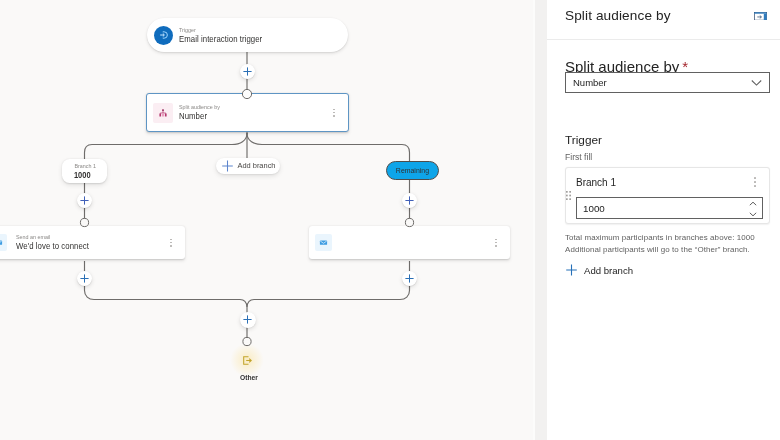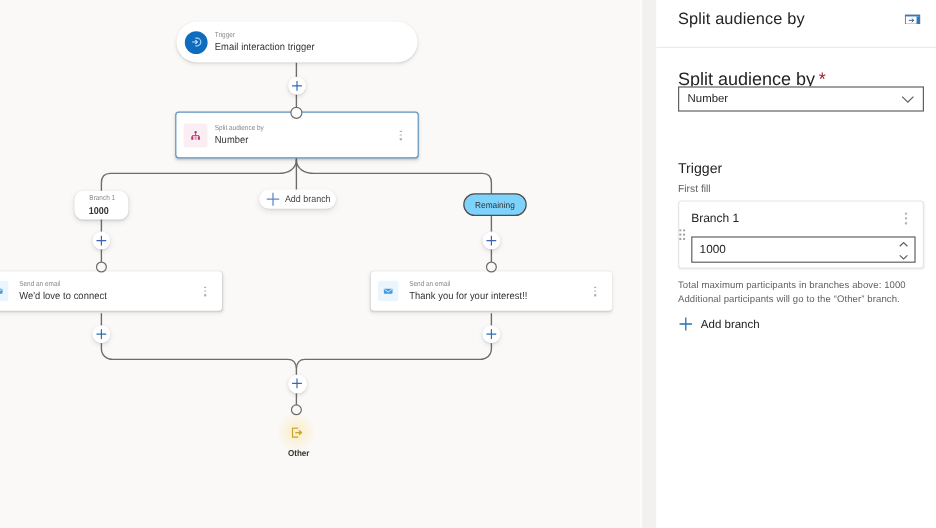--- a/index.html
+++ b/index.html
@@ -63,21 +63,21 @@
   .pill {
     position:absolute; background:#fff; border-radius:8px;
     box-shadow:0 0.5px 1.5px rgba(0,0,0,0.10), 0 2px 5px rgba(0,0,0,0.10);
     display:flex; flex-direction:column; align-items:center; justify-content:center;
   }
   #branch1pill { left:62px; top:158.5px; width:45px; height:24px; border-radius:7.5px;
      align-items:flex-start; padding-left:11px; }
   #branch1pill .plbl { font-size:6.1px; color:#8a8886; line-height:8px; transform:scaleX(0.88);}
   #branch1pill .pval { font-size:8.3px; color:#323130; font-weight:bold; line-height:10px; transform:scaleX(0.9);}
   #remainpill { left:386px; top:161px; width:53px; height:19px; border-radius:9.5px;
-    background:#7dd3fc; border:1px solid #4f4d4b; box-shadow:none;
+    background:#0ea5e9; border:1px solid #4f4d4b; box-shadow:none;
     font-size:7.3px; color:#323130; }
   #remainpill span { transform:scaleX(0.95); }
   #addbranchpill { left:216px; top:157.5px; width:64px; height:16.5px; border-radius:8.5px;
     flex-direction:row; gap:3px; font-size:8.0px; color:#484644; padding-left:3px; }
   #addbranchpill span { transform:scaleX(0.93); }
 
   .pluscircle { position:absolute; width:15px; height:15px; border-radius:50%;
     background:#fff; box-shadow:0 0.4px 1px rgba(0,0,0,0.12), 0 1.5px 4px rgba(0,0,0,0.12);
     display:flex; align-items:center; justify-content:center; }
 
@@ -225,24 +225,20 @@
         </div>
     </div>
 
     <div id="email2" class="node emailnode">
       <div class="nico">
         <svg width="9" height="9" viewBox="0 0 18 18">
           <rect x="1.8" y="5.2" width="14.4" height="8.4" rx="1.1" fill="#3f9de2"></rect>
           <path d="M2.6,6.1 L9,10.6 L15.4,6.1" fill="none" stroke="#eaf5fd" stroke-width="1.5"></path>
         </svg>
       </div>
-      <div class="ntxt" style="margin-left:9px;">
-        <div class="nsub">Send an email</div>
-        <div class="nttl">Thank you for your interest!!</div>
-      </div>
       <div class="kebab">
           <i></i>
           <i></i>
           <i></i>
         </div>
     </div>
 
     <div id="branch1pill" class="pill">
       <div class="plbl">Branch 1</div>
       <div class="pval">1000</div>

